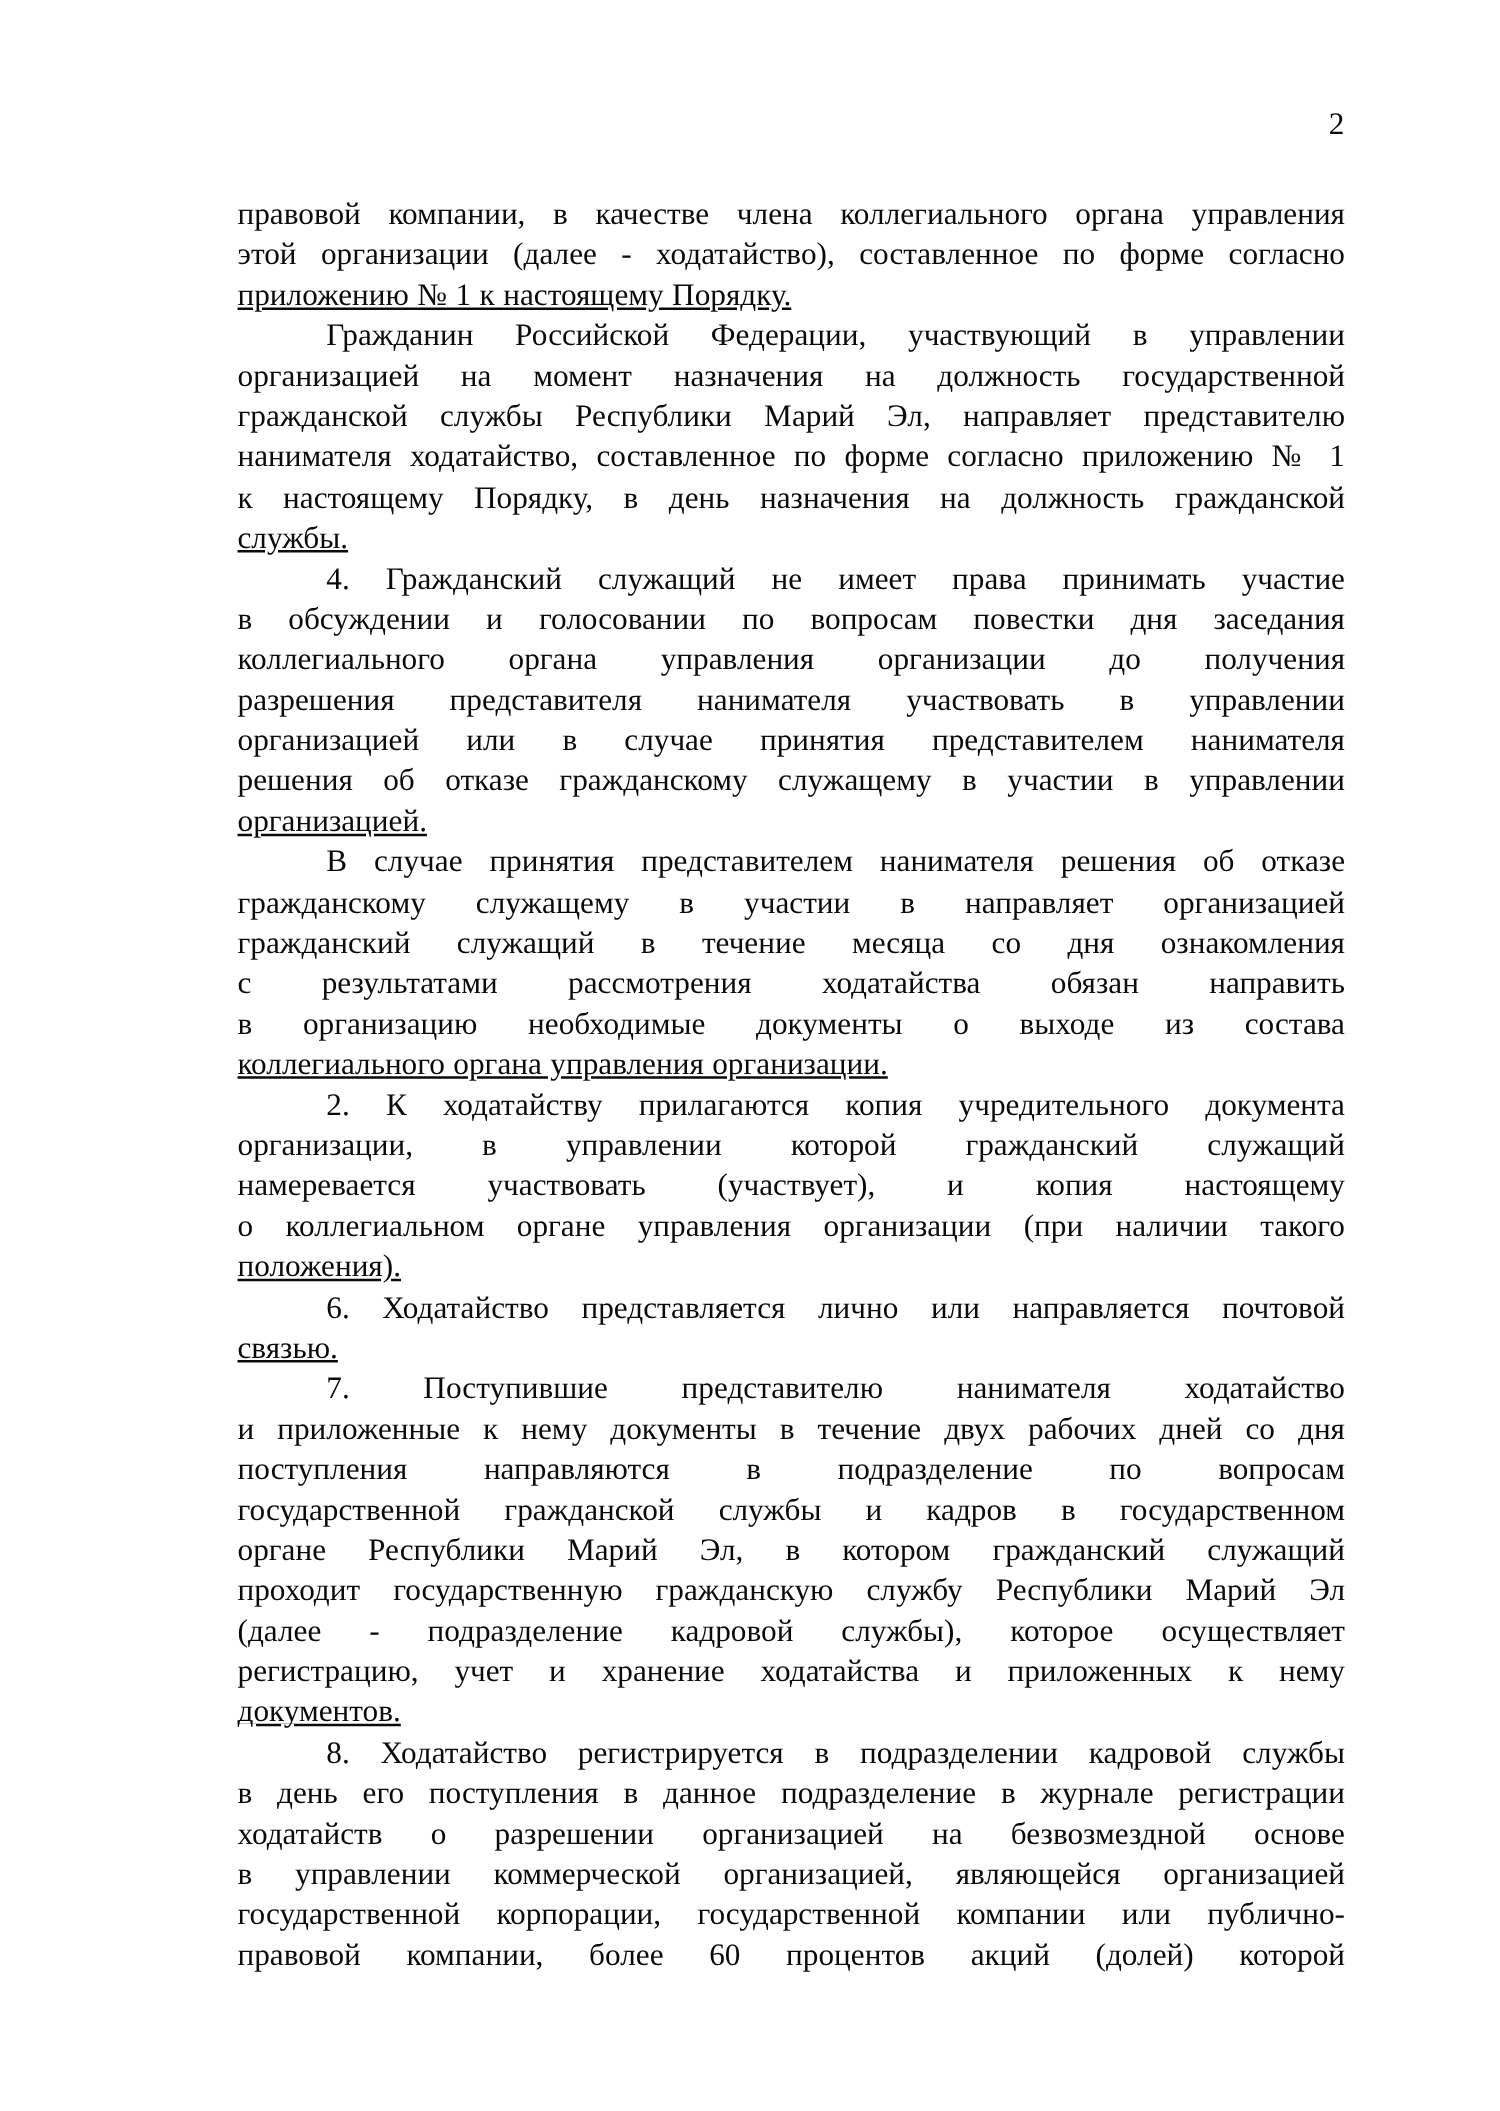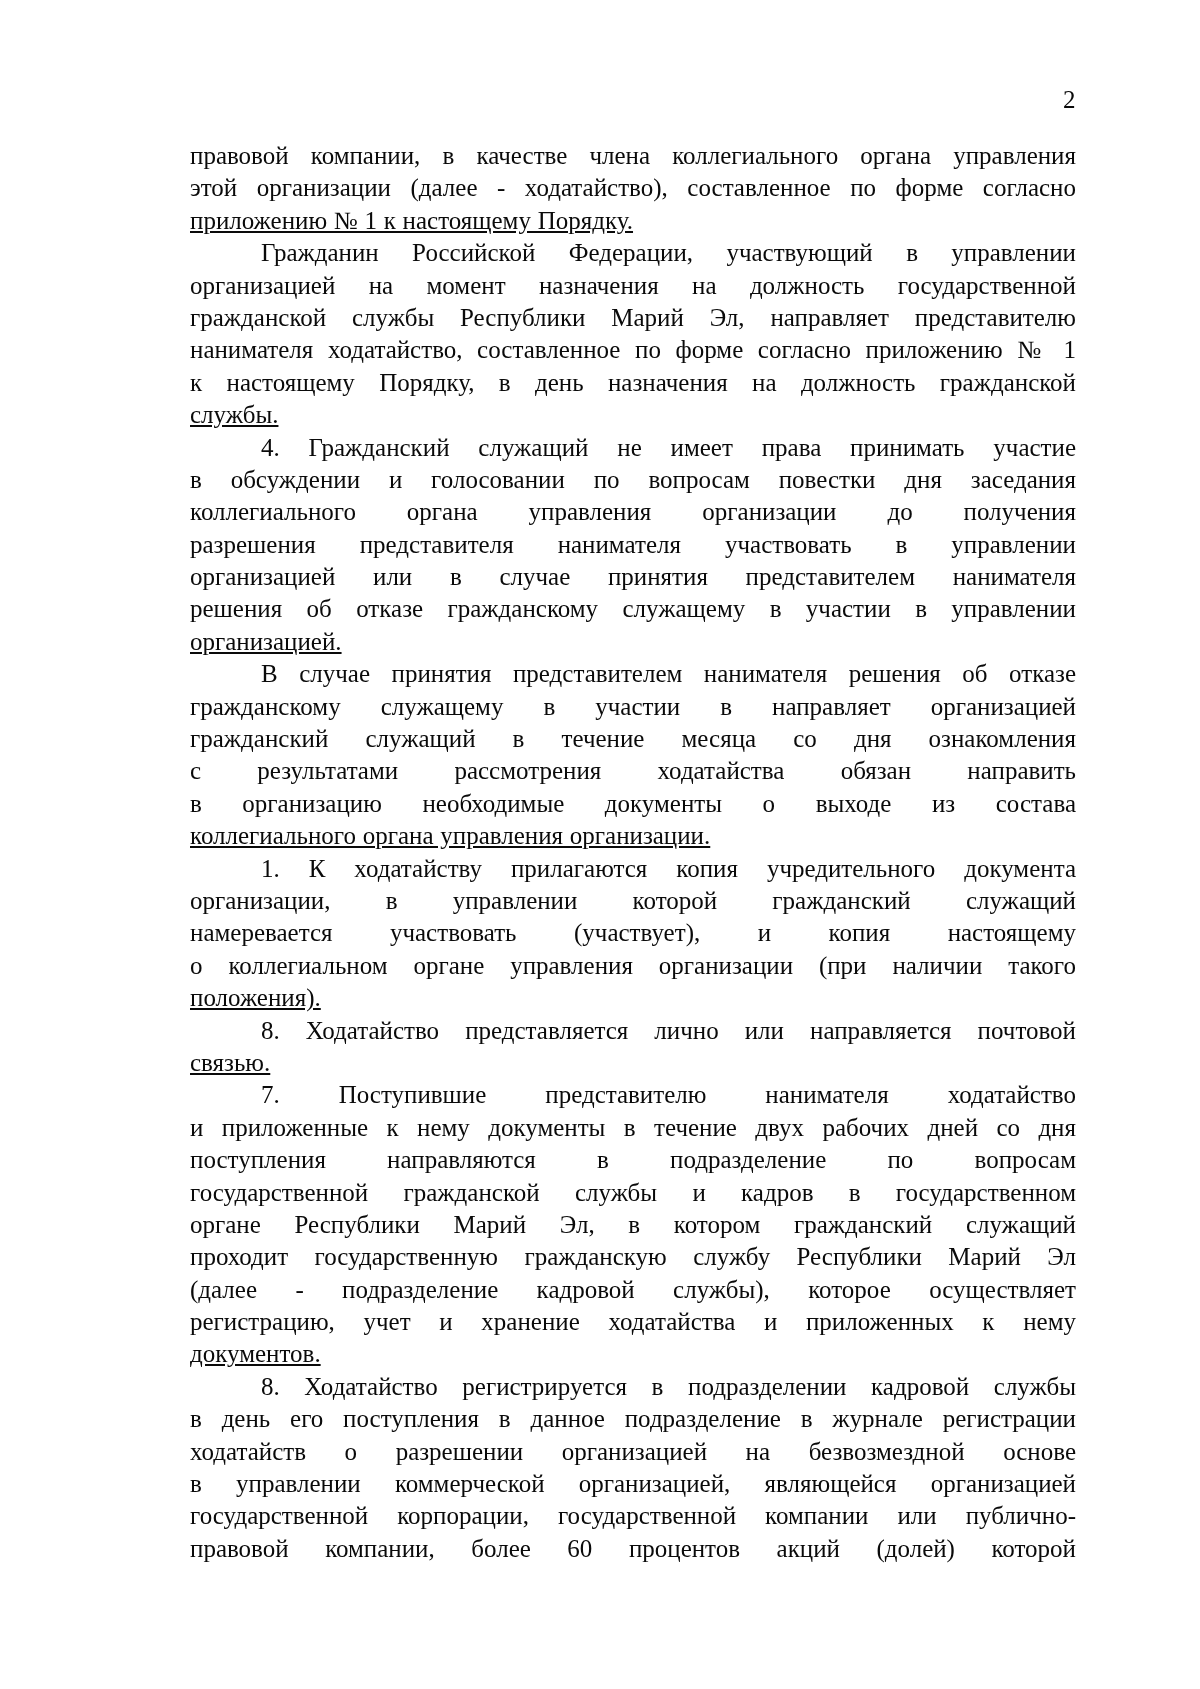--- a/index.html
+++ b/index.html
@@ -25,21 +25,21 @@
     top: 84px;
     width: 886px;
   }
   .page-number {
     font-size: 25px;
     line-height: 32px;
     text-align: right;
     letter-spacing: 0.5px;
   }
   .text-body {
-    margin-top: 24px;
+    margin-top: 40px;
     font-size: 25px;
   }
   .paragraph { margin: 0; padding: 0; }
   .line {
     line-height: 32.4px;
     height: 32.4px;
     white-space: normal;
     text-align: justify;
     text-align-last: justify;
     word-spacing: 0.02em;
@@ -78,28 +78,28 @@
         </div>
         <div class="paragraph">
           <div class="line indent">В случае принятия представителем нанимателя решения об отказе</div>
           <div class="line">гражданскому служащему в участии в направляет организацией</div>
           <div class="line">гражданский служащий в течение месяца со дня ознакомления</div>
           <div class="line">с результатами рассмотрения ходатайства обязан направить</div>
           <div class="line">в организацию необходимые документы о выходе из состава</div>
           <div class="line end">коллегиального органа управления организации.</div>
         </div>
         <div class="paragraph">
-          <div class="line indent">1. К ходатайству прилагаются копия учредительного документа</div>
+          <div class="line indent">2. К ходатайству прилагаются копия учредительного документа</div>
           <div class="line">организации, в управлении которой гражданский служащий</div>
           <div class="line">намеревается участвовать (участвует), и копия настоящему</div>
           <div class="line">о коллегиальном органе управления организации (при наличии такого</div>
           <div class="line end">положения).</div>
         </div>
         <div class="paragraph">
-          <div class="line indent">8. Ходатайство представляется лично или направляется почтовой</div>
+          <div class="line indent">6. Ходатайство представляется лично или направляется почтовой</div>
           <div class="line end">связью.</div>
         </div>
         <div class="paragraph">
           <div class="line indent">7. Поступившие представителю нанимателя ходатайство</div>
           <div class="line">и приложенные к нему документы в течение двух рабочих дней со дня</div>
           <div class="line">поступления направляются в подразделение по вопросам</div>
           <div class="line">государственной гражданской службы и кадров в государственном</div>
           <div class="line">органе Республики Марий Эл, в котором гражданский служащий</div>
           <div class="line">проходит государственную гражданскую службу Республики Марий Эл</div>
           <div class="line">(далее - подразделение кадровой службы), которое осуществляет</div>

